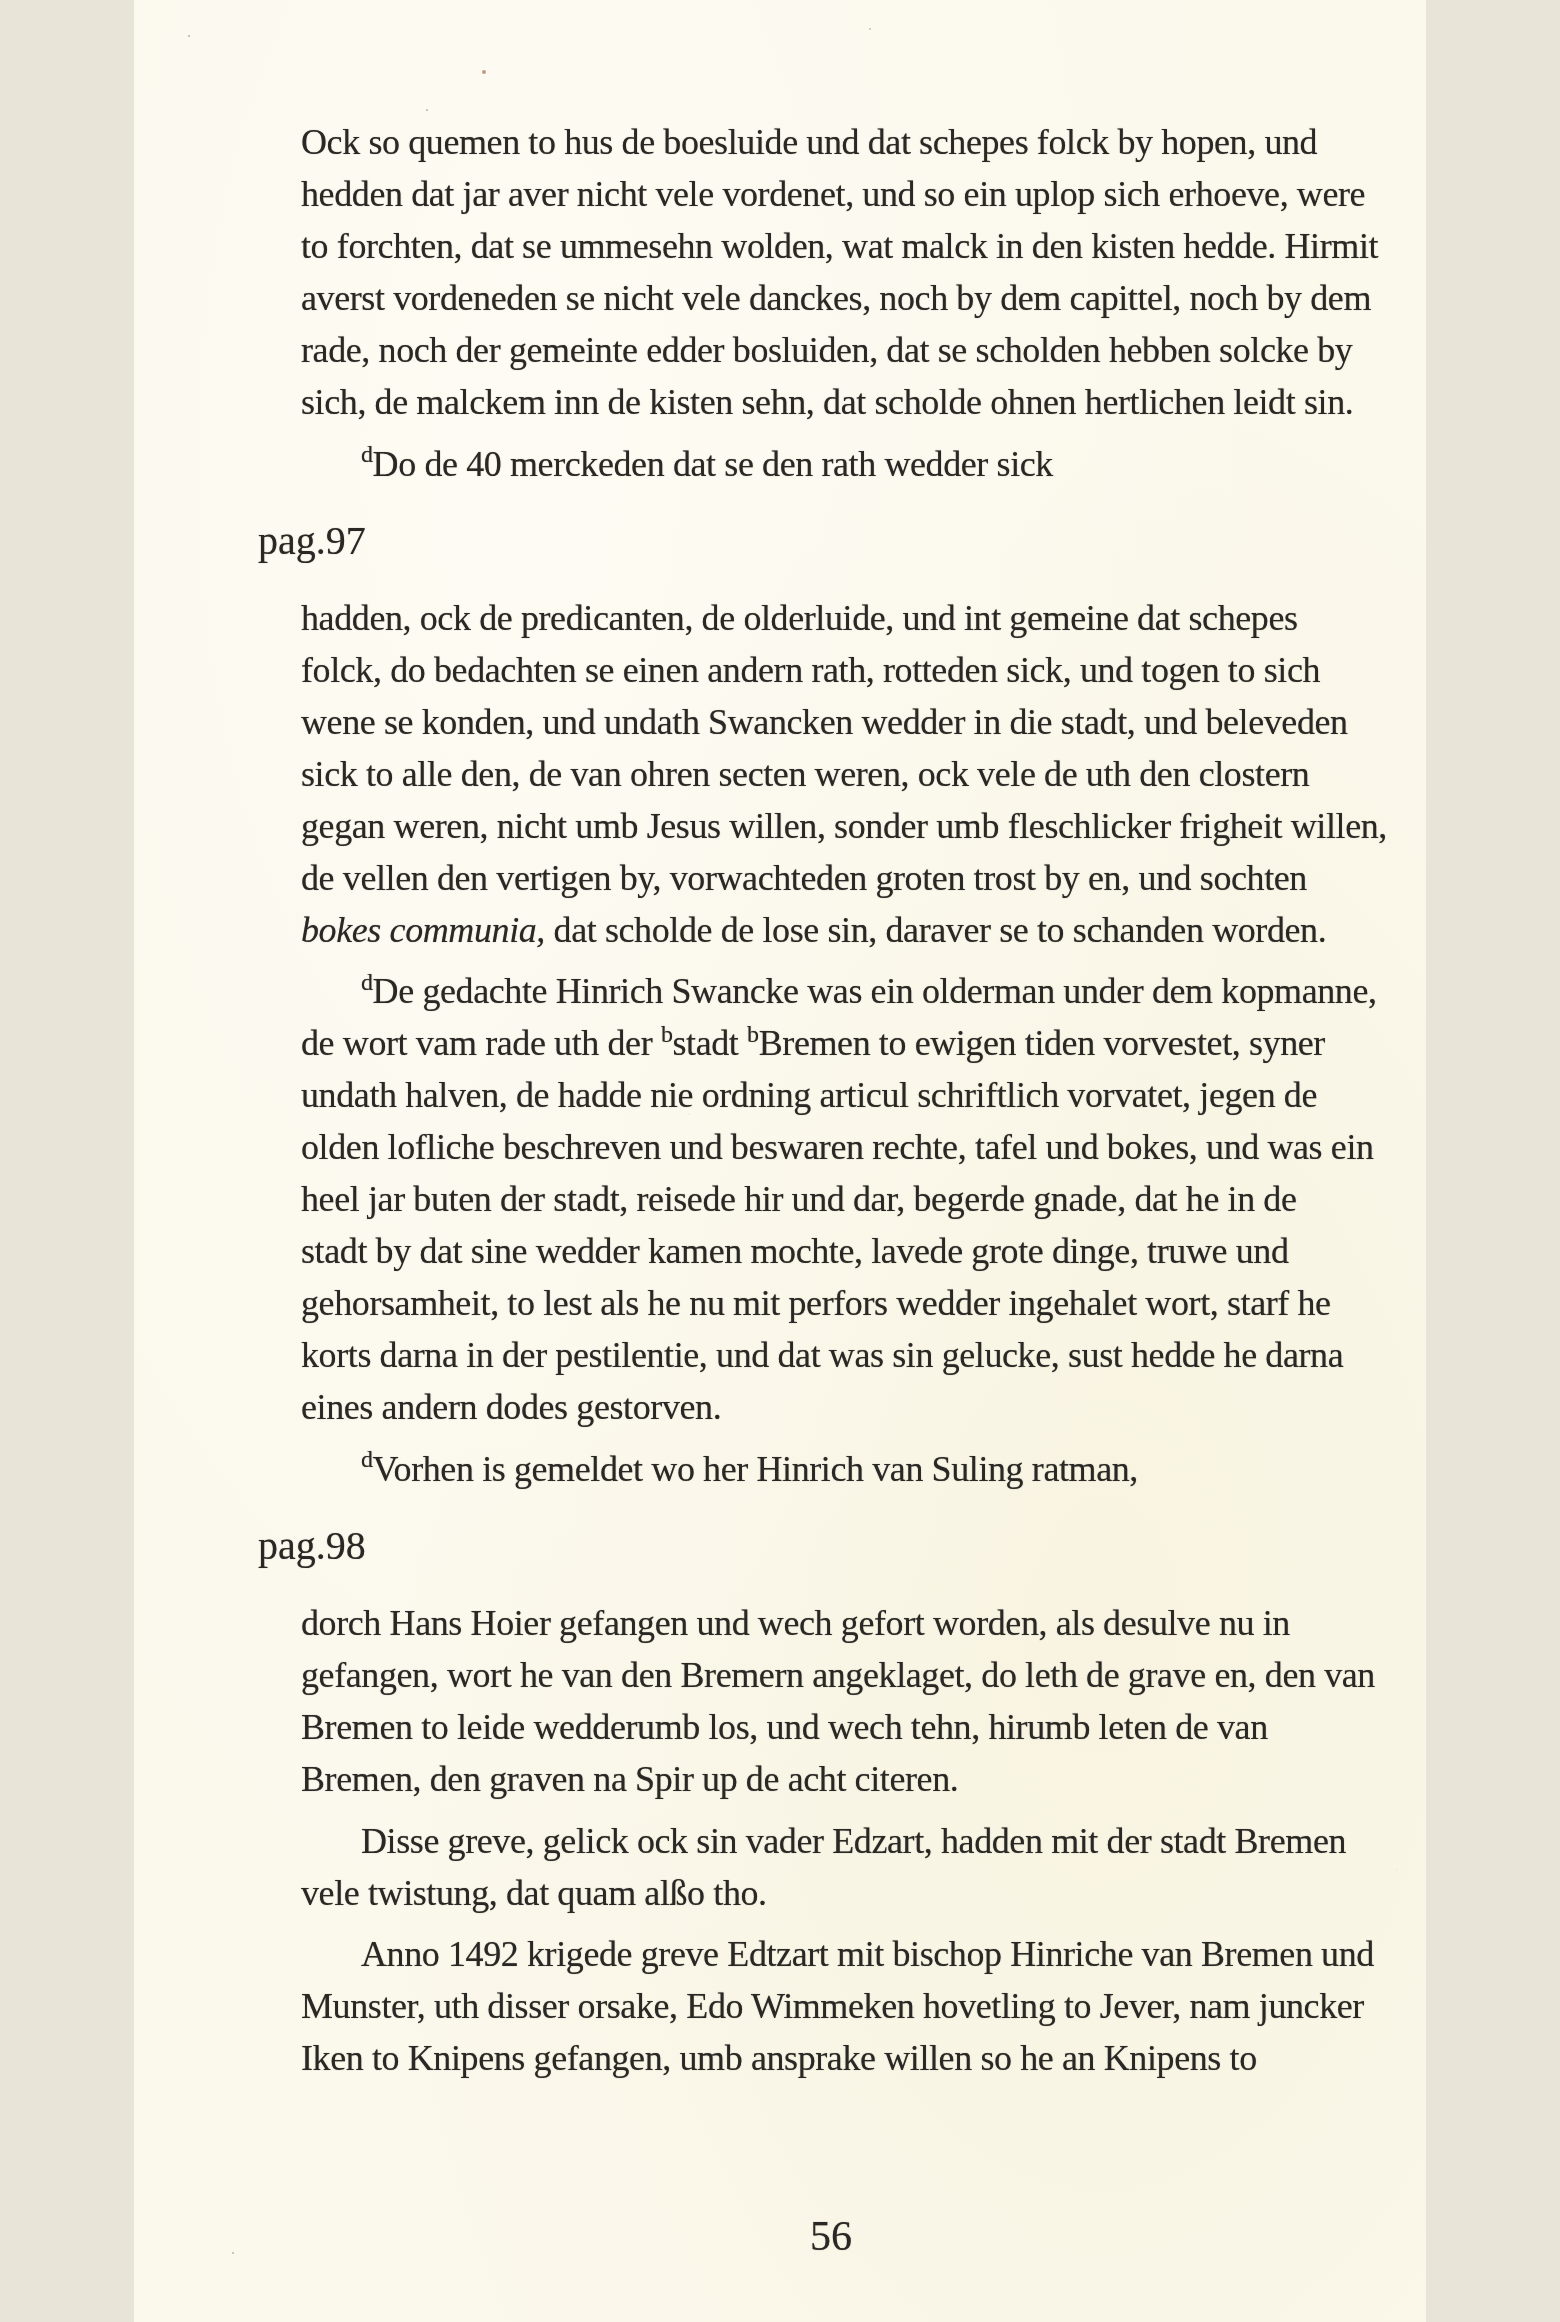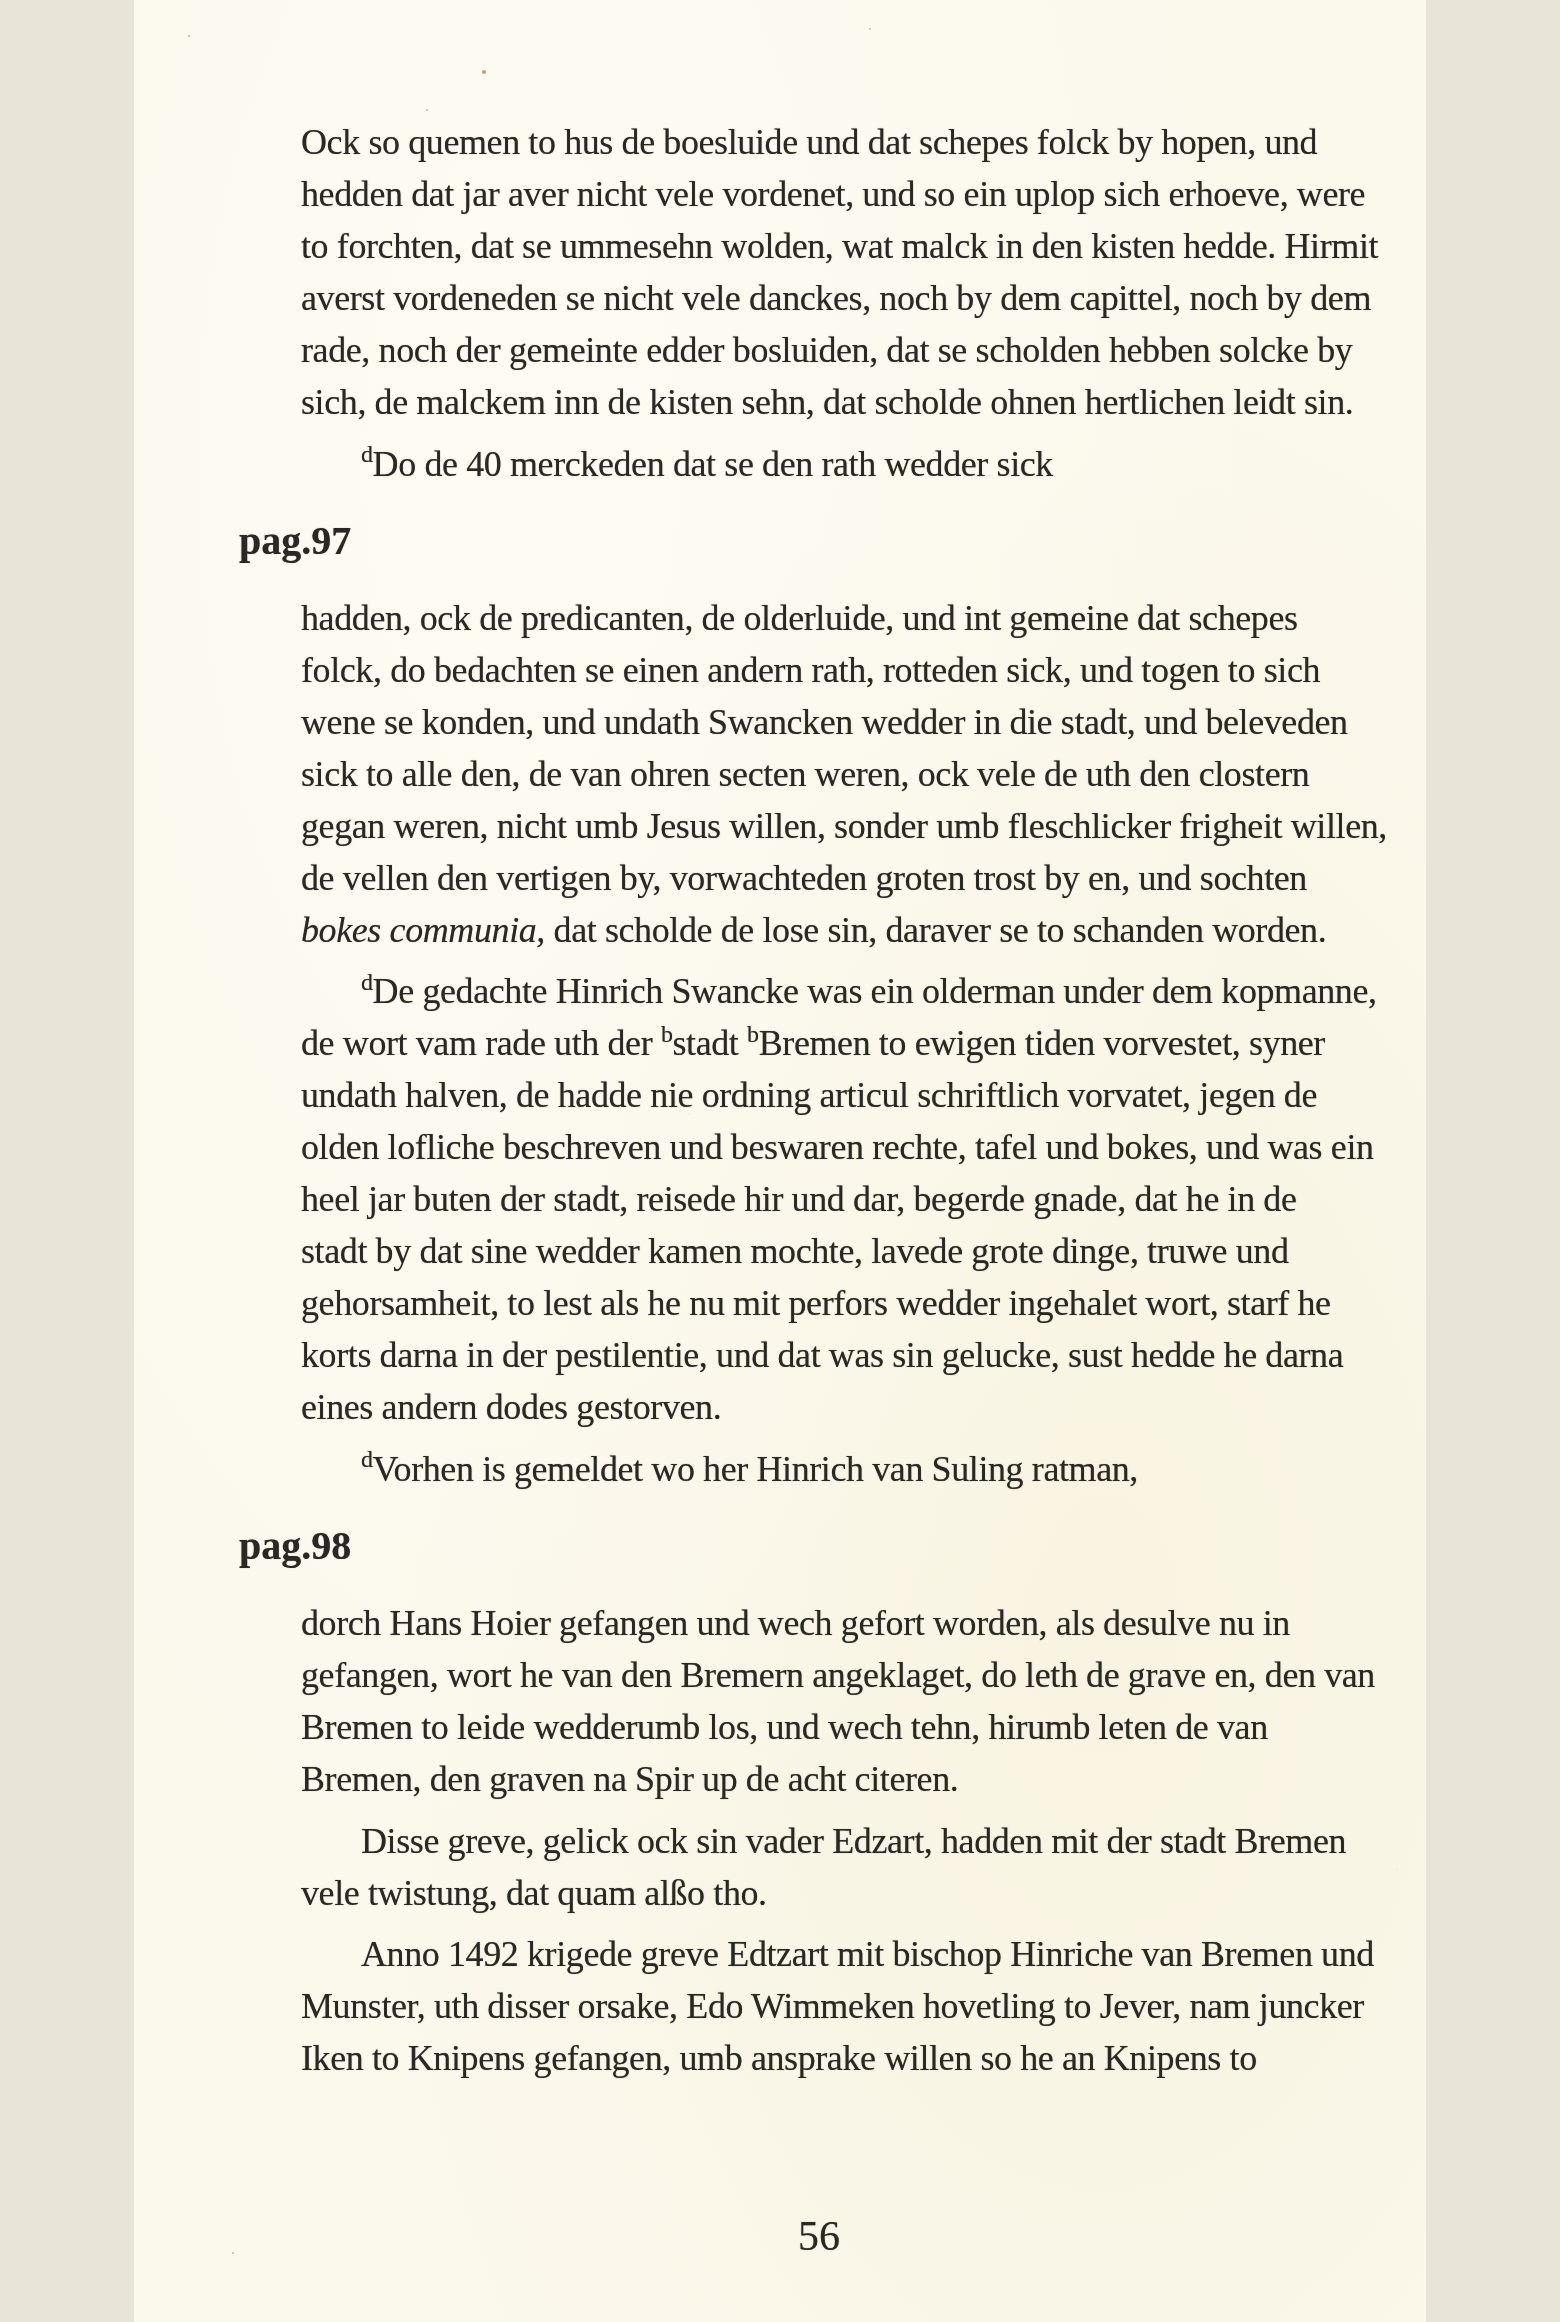--- a/index.html
+++ b/index.html
@@ -55,26 +55,26 @@
   }
   .refrow{
     display:flex;
     justify-content:space-between;
     align-items:baseline;
     margin:25px 0 25px 0;
     font-size:40px;
     line-height:52px;
     text-shadow:0 0 1px rgba(43,40,36,0.5);
   }
-  .ref-left{font-weight:bold;}
+  .ref-left{font-weight:normal;margin-left:19px;}
   .ref-right{font-weight:bold;letter-spacing:0.5px;}
   .footer{
     position:absolute;
     top:2212px;
-    left:0;
+    left:12px;
     width:100%;
     box-sizing:border-box;
     padding-left:78px;
     text-align:center;
     font-size:42px;
     line-height:49px;
     text-shadow:0 0 1px rgba(43,40,36,0.55);
   }
 </style>
 </head>

